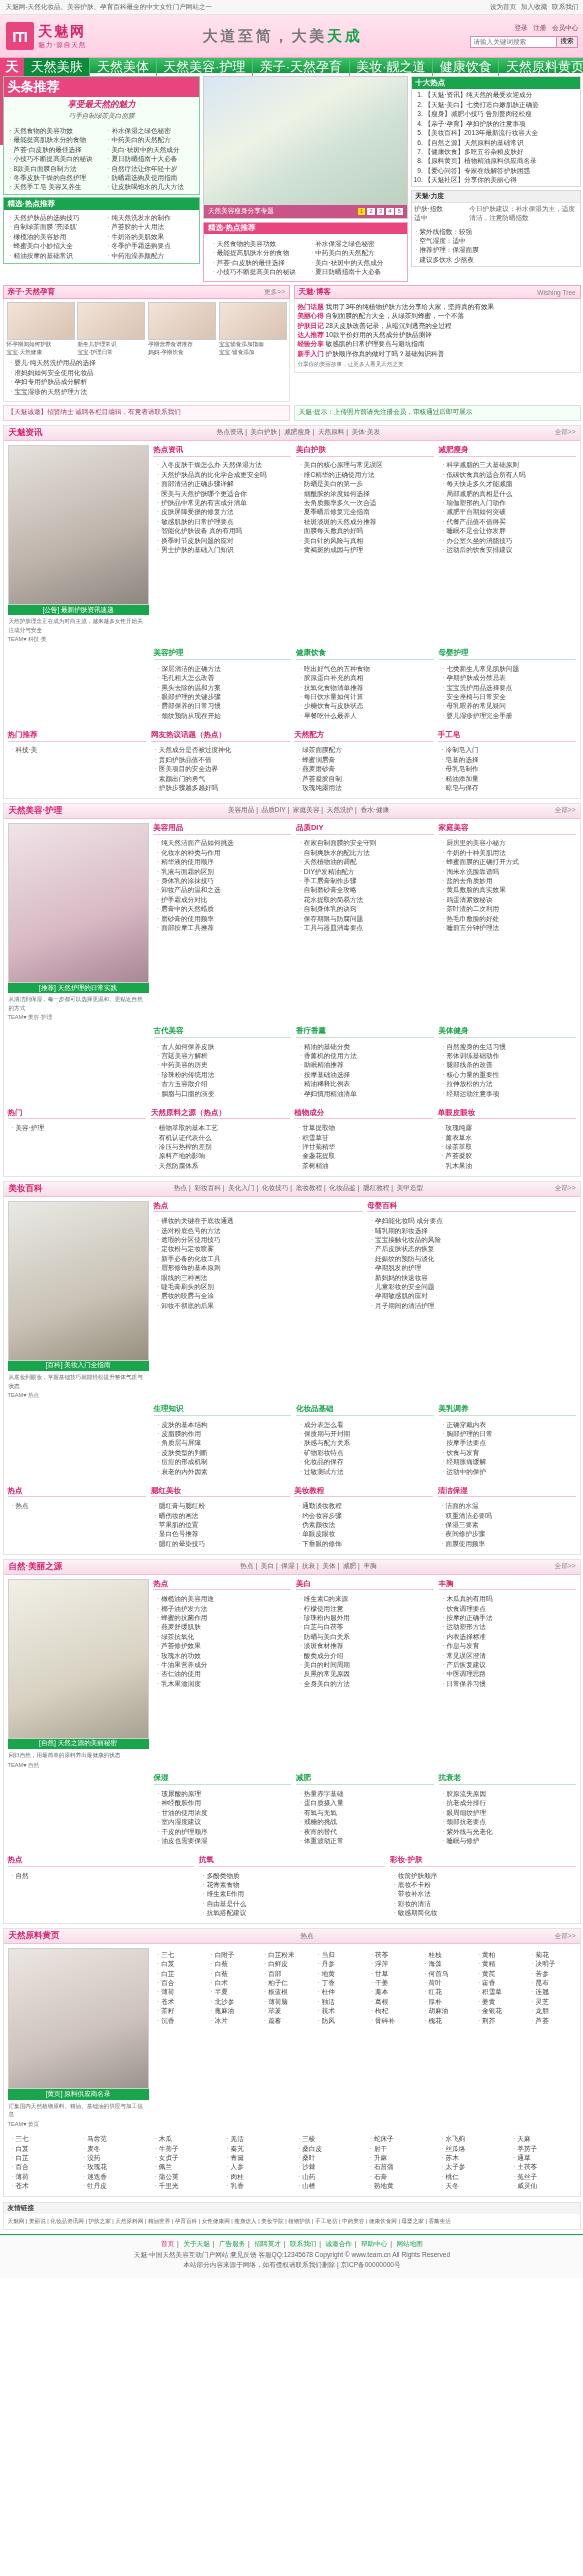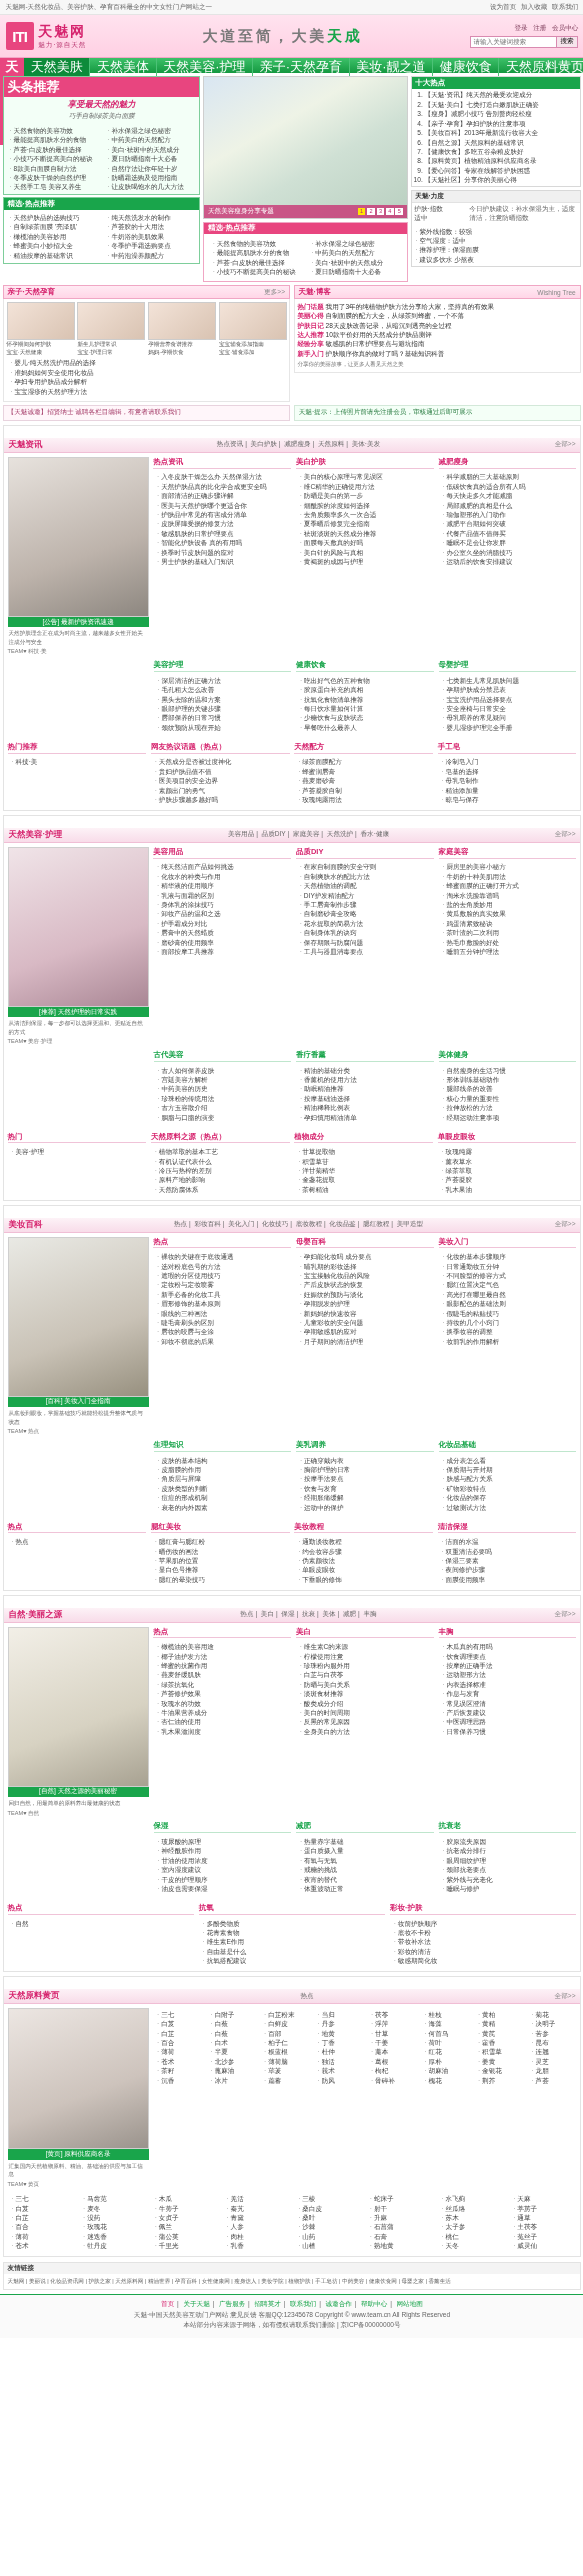--- a/index.html
+++ b/index.html
@@ -152,21 +152,20 @@
   .blog-body .bl-row { line-height: 9.4px; }
   .blog-body .tag { color: #d6246e; font-weight: bold; }
 
   
   .section { margin: 3.8px 2.8px 0; border: 0.9px solid #e3e3e3; }
   .sec-hd {
     height: 15px; display: flex; align-items: center; justify-content: space-between;
     padding: 0 4.7px; font-size: 8.5px; font-weight: bold;
     background: linear-gradient(#fdf2f7,#f8dce9); border-bottom: 0.9px solid #f0bed5;
     color: #d6246e;
-    margin-top: 12px;
   }
   .sec-hd .mid { font-size: 6.6px; color: #666; font-weight: normal; }
   .sec-hd .mid span { margin: 0 1.9px; }
   .sec-bd { display: flex; padding: 3.8px; background: #fff; }
   .sec-photo { width: 141px; margin-right: 4.7px; }
   .sec-photo .big {
     width: 141px; height: 160px; border: 0.9px solid #cfcfcf;
     background: linear-gradient(160deg,#e7e2dd,#bdb3ab 60%,#8d8780);
   }
   .sec-photo .plabel {
@@ -793,69 +792,54 @@
             <li>宝宝接触化妆品的风险</li>
             <li>产后皮肤状态的恢复</li>
             <li>妊娠纹的预防与淡化</li>
             <li>孕期脱发的护理</li>
             <li>新妈妈的快速妆容</li>
             <li>儿童彩妆的安全问题</li>
             <li>孕期敏感肌的应对</li>
             <li>月子期间的清洁护理</li>
           </ul>
         </div>
-        <div class="col3">
-          <div class="col-hd">美妆入门</div>
-          <ul class="lnk">
-            <li>化妆的基本步骤顺序</li>
-            <li>日常通勤妆五分钟</li>
-            <li>不同脸型的修容方式</li>
-            <li>腮红位置决定气色</li>
-            <li>高光打在哪里最自然</li>
-            <li>眼影配色的基础法则</li>
-            <li>假睫毛的粘贴技巧</li>
-            <li>持妆的几个小窍门</li>
-            <li>换季妆容的调整</li>
-            <li>妆前乳的作用解析</li>
-          </ul>
-        </div>
       </div>
     </div>
     <div class="sec-row2" style="margin-left:146px">
       <div class="col3">
         <div class="col-hd green">生理知识</div>
         <ul class="lnk">
           <li>皮肤的基本结构</li>
           <li>皮脂膜的作用</li>
           <li>角质层与屏障</li>
           <li>皮肤类型的判断</li>
           <li>痘痘的形成机制</li>
           <li>衰老的内外因素</li>
         </ul>
       </div>
       <div class="col3">
+        <div class="col-hd green">化妆品基础</div>
+        <ul class="lnk">
+          <li>成分表怎么看</li>
+          <li>保质期与开封期</li>
+          <li>肤感与配方关系</li>
+          <li>矿物彩妆特点</li>
+          <li>化妆品的保存</li>
+          <li>过敏测试方法</li>
+        </ul>
+      </div>
+      <div class="col3">
         <div class="col-hd green">美乳调养</div>
         <ul class="lnk">
           <li>正确穿戴内衣</li>
           <li>胸部护理的日常</li>
           <li>按摩手法要点</li>
           <li>饮食与发育</li>
           <li>经期胀痛缓解</li>
           <li>运动中的保护</li>
-        </ul>
-      </div>
-      <div class="col3">
-        <div class="col-hd green">化妆品基础</div>
-        <ul class="lnk">
-          <li>成分表怎么看</li>
-          <li>保质期与开封期</li>
-          <li>肤感与配方关系</li>
-          <li>矿物彩妆特点</li>
-          <li>化妆品的保存</li>
-          <li>过敏测试方法</li>
         </ul>
       </div>
     </div>
     <div class="cols4">
       <div class="c">
         <div class="col-hd">热点</div>
         <ul class="lnk">
           <li>热点</li>
         </ul>
       </div>

